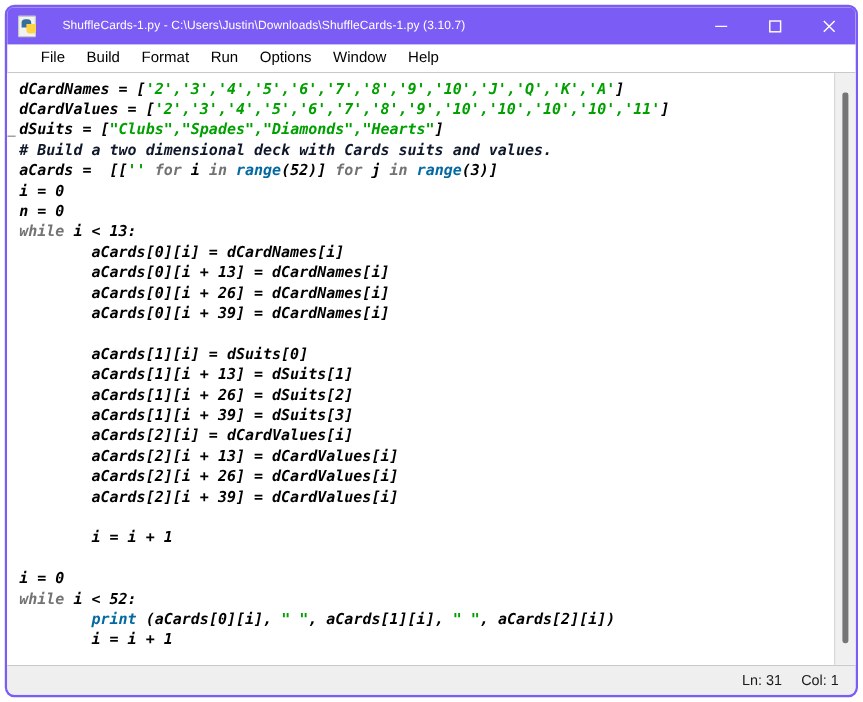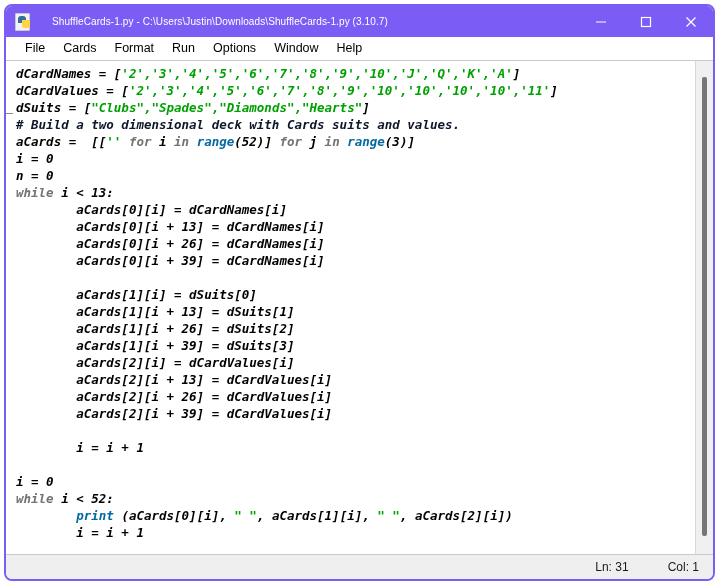--- a/index.html
+++ b/index.html
@@ -96,20 +96,21 @@
 
   
   #menubar {
     height: 22px;
     flex: 0 0 22px;
     background: #ffffff;
     display: flex;
     align-items: center;
     padding-left: 10px;
     border-bottom: 1px solid #ffffff;
+    margin-left: 9px;
   }
   .menuitem {
     font-size: 12.5px;
     color: #000000;
     padding: 2px 9px;
     white-space: nowrap;
     font-family: "Liberation Sans", sans-serif;
   }
 
   
@@ -177,21 +178,20 @@
   
   #statusbar {
     flex: 0 0 24px;
     height: 24px;
     background: #efefef;
     border-top: 1px solid #c9c9c9;
     display: flex;
     align-items: center;
     justify-content: flex-end;
     padding-right: 14px;
-    gap: 23px;
   }
   .status-cell {
     font-size: 12px;
     color: #1a1a1a;
     margin-left: 16px;
     font-family: "Liberation Sans", sans-serif;
     white-space: nowrap;
   }
 </style>
 </head>
@@ -222,21 +222,21 @@
         <svg width="12" height="12" viewBox="0 0 12 12">
             <line x1="1.5" y1="1.5" x2="10.5" y2="10.5" stroke="#ffffff" stroke-width="1.2"></line>
             <line x1="10.5" y1="1.5" x2="1.5" y2="10.5" stroke="#ffffff" stroke-width="1.2"></line>
           </svg>
       </div>
     </div>
   </div>
 
   <div id="menubar">
     <div class="menuitem">File</div>
-    <div class="menuitem">Cards</div>
+    <div class="menuitem">Build</div>
     <div class="menuitem">Format</div>
     <div class="menuitem">Run</div>
     <div class="menuitem">Options</div>
     <div class="menuitem">Window</div>
     <div class="menuitem">Help</div>
   </div>
 
   <div id="editor-wrap">
     <div id="code-area">
       <div id="margin-tick"></div>

